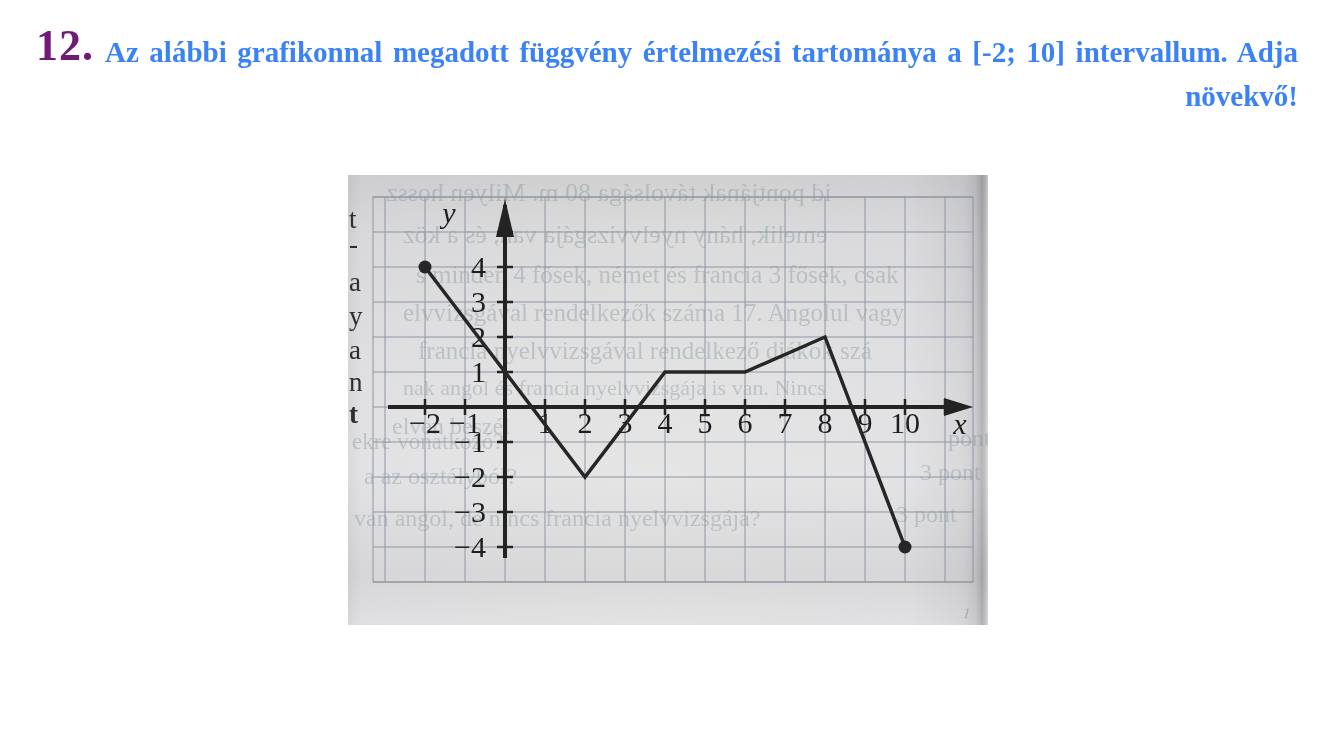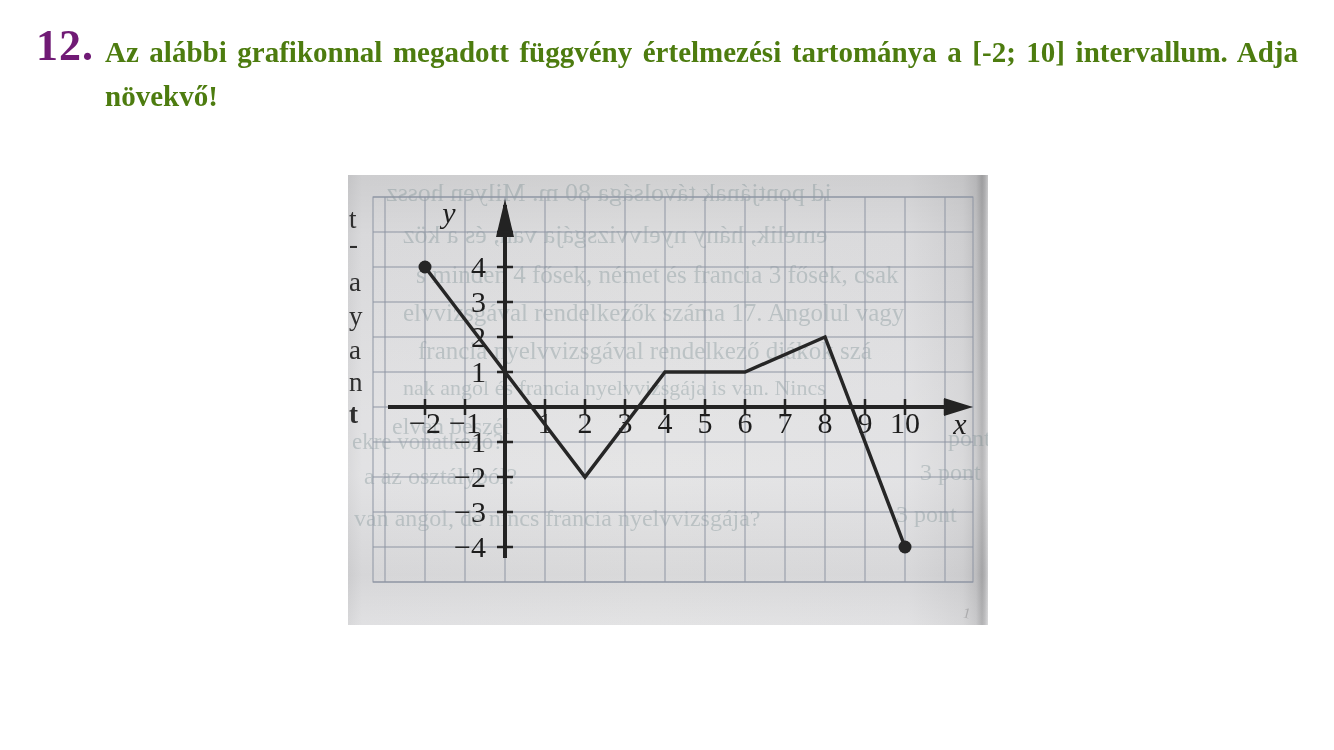--- a/index.html
+++ b/index.html
@@ -9,23 +9,23 @@
     font-family:"Liberation Serif", serif;
   }
   
   .problem-number{
     position:absolute;left:36px;top:24px;
     font-weight:bold;font-size:44px;line-height:1;color:#701a75;
     letter-spacing:1px;
   }
   .problem-text{
     position:absolute;left:105px;top:30px;width:1193px;
-    font-weight:bold;font-size:29px;line-height:44px;color:#4d7c0f;
+    font-weight:bold;font-size:29px;line-height:44px;color:#3b82f6;
   }
-  .problem-text .line{white-space:normal;}
+  .problem-text .line{white-space:normal;text-align:right;}
   .problem-text .just{text-align:justify;text-align-last:justify;}
   
   .scan{
     position:absolute;left:348px;top:175px;width:640px;height:450px;overflow:hidden;
     background:
       linear-gradient(180deg, rgba(0,0,0,0.07) 0px, rgba(0,0,0,0.02) 60px,
         rgba(255,255,255,0.10) 220px, rgba(255,255,255,0.16) 300px,
         rgba(0,0,0,0.03) 400px, rgba(255,255,255,0.10) 450px),
       linear-gradient(90deg, #d3d3d5 0px, #dddddf 14px, #e0e0e1 300px,
         #dedee0 560px, #d2d2d4 615px, #c3c3c5 628px, #a9a9ab 634px,

